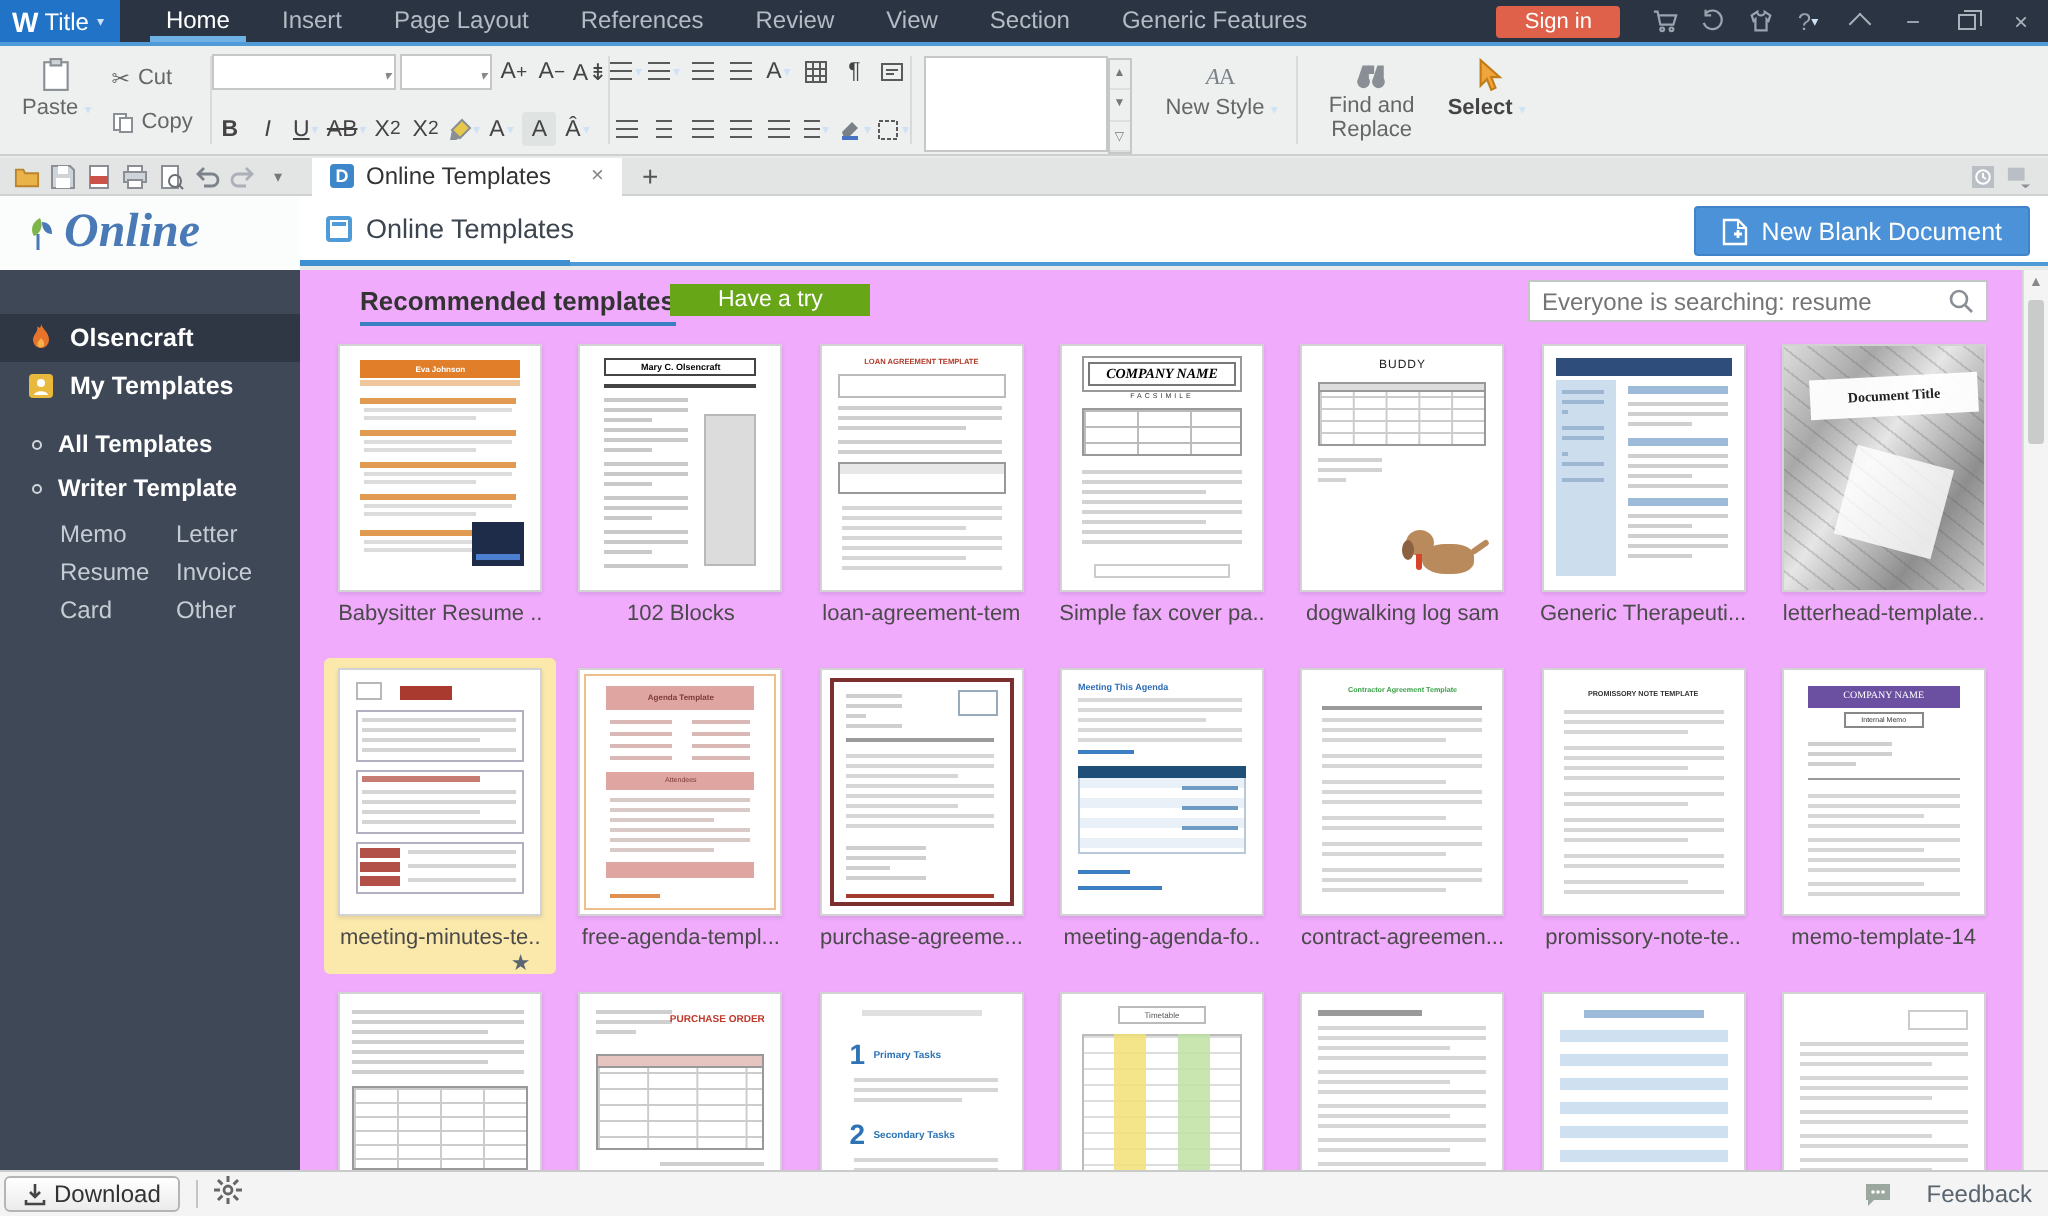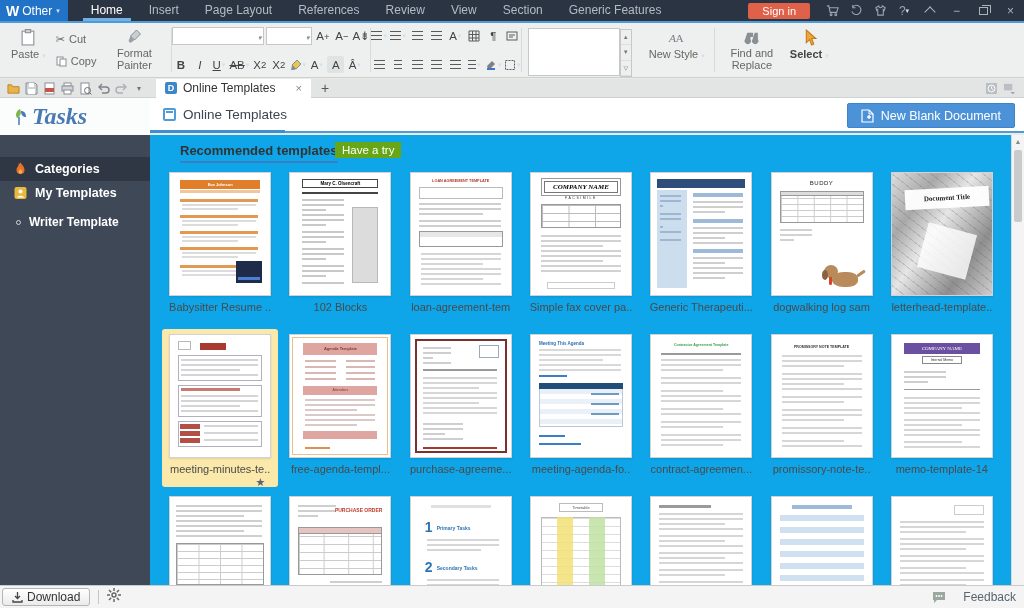--- a/index.html
+++ b/index.html
@@ -80,23 +80,23 @@
 
   .content{position:absolute;left:150px;right:0;top:0;bottom:0}
   .content-header{position:relative;height:35px;background:#fff;border-bottom:2px solid #4f9bd7}
   .page-tab{position:absolute;left:13px;top:9px;display:flex;align-items:center;gap:7px;font-size:13.5px;color:#3c4550}
   .pt-ic{width:13px;height:13px;border:2px solid #4f9bd7;border-radius:2px;position:relative}
   .pt-ic::before{content:"";position:absolute;left:1px;top:1px;right:1px;height:2px;background:#4f9bd7}
   .tab-underline{position:absolute;left:0;bottom:-2px;width:135px;height:3px;background:#3e8fd0}
   .new-blank{position:absolute;right:9px;top:5px;height:25px;background:#4b92d8;border:1px solid #3f83c8;border-radius:2px;color:#fff;font-size:12.5px;font-family:inherit;display:flex;align-items:center;gap:7px;padding:0 13px;cursor:pointer}
   .new-blank svg{width:13px;height:14px}
 
-  .content-body{position:absolute;top:37px;left:0;right:0;bottom:0;background:#0ea5e9;overflow:hidden}
+  .content-body{position:absolute;top:37px;left:0;right:0;bottom:0;background:#f0abfc;overflow:hidden}
   .sec-title{position:absolute;left:30px;top:8px;font-size:13px;font-weight:bold;color:#333;border-bottom:2px solid #3a7fc1;padding-bottom:3px}
-  .badge{position:absolute;left:185px;top:7px;background:#67a617;color:#fff;font-size:11.5px;padding:2px 7px}
+  .badge{position:absolute;left:185px;top:7px;background:#67a617;color:#fff;font-size:11.5px;padding:2px 24px}
   .searchbox{position:absolute;right:30px;top:5px;width:230px;height:21px;background:#fff;border:1px solid #c2c6c5;display:flex;align-items:center}
   .searchbox input{flex:1;border:none;outline:none;font-size:12px;font-family:inherit;padding:0 6px;color:#555;background:transparent}
   .searchbox svg{width:13px;height:13px;margin-right:6px}
 
   #template-grid{position:absolute;left:12px;right:24px;top:32px;display:grid;grid-template-columns:repeat(7,1fr);column-gap:4px;row-gap:4px}
   .tcell{padding:5px 3px 0;border-radius:3px;text-align:center;height:158px}
   .tcell.selected{background:#fbe8ab}
   .thumb{margin:0 auto;width:102px;height:124px;background:#fff;border:1px solid #d2d2d2;position:relative;overflow:hidden;box-shadow:0 1px 2px rgba(0,0,0,.10);text-align:left}
   .tlabel{margin-top:5px;font-size:11px;color:#4a4a4a;white-space:nowrap;overflow:hidden;height:13px}
   .tstar{display:block;height:13px;font-size:11px;color:#5c6673;text-align:right;padding-right:10px;line-height:13px}
@@ -117,21 +117,21 @@
   .gearbtn svg{width:14px;height:14px}
   .feedback{margin-left:auto;display:flex;align-items:center;gap:17px;font-size:12px;color:#5a6570;cursor:pointer}
   .feedback svg{width:14px;height:12px}
 </style>
 </head>
 <body>
 
 <div class="titlebar">
   <div class="file-btn">
     <span class="w-logo">W</span>
-    <span class="lic">Other</span>
+    <span class="lic">Title</span>
     <span class="car">▾</span>
   </div>
   <div id="menu-tabs">
       <span class="menu-item active">Home</span>
       <span class="menu-item">Insert</span>
       <span class="menu-item">Page Layout</span>
       <span class="menu-item">References</span>
       <span class="menu-item">Review</span>
       <span class="menu-item">View</span>
       <span class="menu-item">Section</span>
@@ -184,27 +184,20 @@
           <span>✂</span>
           <span>Cut</span>
         </div>
       <div class="smallbtn">
           <svg width="11" height="11" viewBox="0 0 11 11">
             <rect x="1" y="1" width="6" height="8" fill="#fff" stroke="#8a8f95"></rect>
             <rect x="4" y="3" width="6" height="7" fill="#fff" stroke="#8a8f95"></rect>
           </svg>
           <span>Copy</span>
         </div>
-    </div>
-    <div class="bigbtn">
-      <svg viewBox="0 0 16 16">
-          <path d="M10 1l4 4-6 6-4-4z" fill="#c9ced2" stroke="#8a8f95"></path>
-          <path d="M4 7l-2 5 2 2 4-3" fill="#9aa0a5"></path>
-        </svg>
-      <span class="two">Format Painter</span>
     </div>
   </div>
   <div class="vdiv"></div>
   <div class="rgroup fontcol">
     <div class="frow">
       <span class="combo c-font">
           <i class="car">▾</i>
         </span>
       <span class="combo c-size">
           <i class="car">▾</i>
@@ -415,44 +408,56 @@
 </div>
 
 <div class="main">
   <div class="sidebar">
     <div class="logo-area">
       <svg width="20" height="24" viewBox="0 0 20 24">
           <path d="M10 4C6 6 5 10 7 13c3-1 5-5 3-9z" fill="#7db54a"></path>
           <path d="M11 6c0 4 2 6 5 6 0-4-2-6-5-6z" fill="#4a7ab5"></path>
           <path d="M9 12v8" stroke="#4a7ab5" stroke-width="1.5" fill="none"></path>
         </svg>
-      <span class="docer-txt">Tasks</span>
+      <span class="docer-txt">Online</span>
     </div>
     <div class="side-dark">
       <div style="height:22px"></div>
       <div class="nav-item selected">
         <svg viewBox="0 0 12 14">
             <path d="M6 0c1 3 4 4 4 8a4 4 0 0 1-8 0C2 5 5 4 4 1c1 1 2 1.5 2-1z" fill="#e8742c"></path>
             <path d="M6 7c.8 1.2 1.6 1.6 1.6 3a1.7 1.7 0 0 1-3.4 0C4.2 8.6 5.4 8.2 6 7z" fill="#f6b24a"></path>
           </svg>
-        <span>Categories</span>
+        <span>Olsencraft</span>
       </div>
       <div class="nav-item">
         <svg viewBox="0 0 13 13">
             <rect x="0.5" y="0.5" width="12" height="12" rx="2" fill="#e8b93c"></rect>
             <circle cx="6.5" cy="5" r="2" fill="#fff"></circle>
             <path d="M3 11c.5-2.5 6.5-2.5 7 0z" fill="#fff"></path>
           </svg>
         <span>My Templates</span>
       </div>
       <div id="cat-list">
           <div class="cat-item">
             <span class="dot"></span>
+            <span>All Templates</span>
+          </div>
+          <div class="cat-item">
+            <span class="dot"></span>
             <span>Writer Template</span>
           </div>
+        </div>
+      <div id="subcat-grid">
+          <div class="subcat">Memo</div>
+          <div class="subcat">Letter</div>
+          <div class="subcat">Resume</div>
+          <div class="subcat">Invoice</div>
+          <div class="subcat">Card</div>
+          <div class="subcat">Other</div>
         </div>
     </div>
   </div>
 
   <div class="content">
     <div class="content-header">
       <div class="page-tab">
         <span class="pt-ic"></span>
         <span>Online Templates</span>
       </div>
@@ -462,20 +467,27 @@
             <path d="M1 1h7l4 4v8H1z" fill="none" stroke="#fff" stroke-width="1.2"></path>
             <path d="M8 1v4h4" fill="none" stroke="#fff"></path>
             <path d="M6 8h4M8 6v4" stroke="#fff" stroke-width="1.4"></path>
           </svg>
         <span>New Blank Document</span>
       </button>
     </div>
     <div class="content-body">
       <span class="sec-title">Recommended templates</span>
       <span class="badge">Have a try</span>
+      <div class="searchbox">
+        <input placeholder="Everyone is searching: resume" style="">
+        <svg viewBox="0 0 13 13">
+            <circle cx="5.5" cy="5.5" r="4" fill="none" stroke="#8a8f95" stroke-width="1.3"></circle>
+            <path d="M8.5 8.5l3.5 3.5" stroke="#8a8f95" stroke-width="1.3"></path>
+          </svg>
+      </div>
       <div id="template-grid">
           <div class="tcell">
             <div class="thumb">
               <div style="position:absolute;top:7px;left:10px;right:10px;height:9px;background:#e07e2a;color:#fff;font-size:4px;line-height:9px;text-align:center;font-weight:bold">Eva Johnson</div>
               <div style="position:absolute;top:17px;left:10px;right:10px;height:3px;background:#f0c79c"></div>
               <div style="position:absolute;top:26px;left:10px;right:12px;height:3px;background:#e09a52"></div>
               <div style="position:absolute;top:31px;left:12px;right:14px;height:2px;background:#dcdcdc"></div>
               <div style="position:absolute;top:35px;left:12px;right:32px;height:2px;background:#dcdcdc"></div>
               <div style="position:absolute;top:42px;left:10px;right:12px;height:3px;background:#e09a52"></div>
               <div style="position:absolute;top:47px;left:12px;right:14px;height:2px;background:#dcdcdc"></div>
@@ -547,20 +559,38 @@
               <div style="position:absolute;top:67px;left:10px;right:10px;height:2px;background:#d2d2d2"></div>
               <div style="position:absolute;top:72px;left:10px;right:28px;height:2px;background:#d2d2d2"></div>
               <div style="position:absolute;top:77px;left:10px;right:10px;height:2px;background:#d2d2d2"></div>
               <div style="position:absolute;top:82px;left:10px;right:10px;height:2px;background:#d2d2d2"></div>
               <div style="position:absolute;top:87px;left:10px;right:28px;height:2px;background:#d2d2d2"></div>
               <div style="position:absolute;top:92px;left:10px;right:10px;height:2px;background:#d2d2d2"></div>
               <div style="position:absolute;top:97px;left:10px;right:10px;height:2px;background:#d2d2d2"></div>
               <div style="position:absolute;bottom:6px;left:16px;right:16px;height:7px;border:1px solid #ccc"></div>
             </div>
             <div class="tlabel">Simple fax cover pa..</div>
+          </div>
+          <div class="tcell">
+            <div class="thumb">
+              <div style="position:absolute;top:7px;left:0;right:0;text-align:center;font-size:6px;letter-spacing:.5px;color:#222">BUDDY</div>
+              <div style="position:absolute;top:18px;left:8px;right:8px;height:32px;border:1px solid #999;background-image:linear-gradient(#ccc 1px,transparent 1px),linear-gradient(90deg,#ccc 1px,transparent 1px);background-size:100% 6px,20% 100%"></div>
+              <div style="position:absolute;top:18px;left:8px;right:8px;height:5px;background:#ddd;border:1px solid #999"></div>
+              <div style="position:absolute;top:56px;left:8px;right:60px;height:2px;background:#d2d2d2"></div>
+              <div style="position:absolute;top:61px;left:8px;right:60px;height:2px;background:#d2d2d2"></div>
+              <div style="position:absolute;top:66px;left:8px;right:78px;height:2px;background:#d2d2d2"></div>
+              <div style="position:absolute;right:6px;bottom:6px;width:42px;height:28px">
+     <div style="position:absolute;left:8px;bottom:2px;width:26px;height:15px;background:#b98a5c;border-radius:45% 40% 40% 45%"></div>
+     <div style="position:absolute;left:0;bottom:11px;width:14px;height:13px;background:#b98a5c;border-radius:50%"></div>
+     <div style="position:absolute;left:-2px;bottom:9px;width:6px;height:10px;background:#8a6240;border-radius:50%"></div>
+     <div style="position:absolute;left:5px;bottom:4px;width:3px;height:8px;background:#d8442a;border-radius:0 0 2px 2px"></div>
+     <div style="position:absolute;right:0;bottom:14px;width:10px;height:3px;background:#b98a5c;border-radius:2px;transform:rotate(-35deg)"></div>
+              </div>
+            </div>
+            <div class="tlabel">dogwalking log sam</div>
           </div>
           <div class="tcell">
             <div class="thumb">
               <div style="position:absolute;top:6px;left:6px;right:6px;height:9px;background:#2e4d7b"></div>
               <div style="position:absolute;top:17px;left:6px;width:30px;height:98px;background:#ccdded"></div>
               <div style="position:absolute;top:22px;left:9px;right:70px;height:2px;background:#9db6d2"></div>
               <div style="position:absolute;top:27px;left:9px;right:70px;height:2px;background:#9db6d2"></div>
               <div style="position:absolute;top:32px;left:9px;right:88px;height:2px;background:#9db6d2"></div>
               <div style="position:absolute;top:40px;left:9px;right:70px;height:2px;background:#9db6d2"></div>
               <div style="position:absolute;top:45px;left:9px;right:70px;height:2px;background:#9db6d2"></div>
@@ -580,38 +610,20 @@
               <div style="position:absolute;top:84px;left:42px;right:8px;height:2px;background:#cfcfcf"></div>
               <div style="position:absolute;top:89px;left:42px;right:26px;height:2px;background:#cfcfcf"></div>
               <div style="position:absolute;top:94px;left:42px;right:8px;height:2px;background:#cfcfcf"></div>
               <div style="position:absolute;top:99px;left:42px;right:8px;height:2px;background:#cfcfcf"></div>
               <div style="position:absolute;top:104px;left:42px;right:26px;height:2px;background:#cfcfcf"></div>
             </div>
             <div class="tlabel">Generic Therapeuti...</div>
           </div>
           <div class="tcell">
             <div class="thumb">
-              <div style="position:absolute;top:7px;left:0;right:0;text-align:center;font-size:6px;letter-spacing:.5px;color:#222">BUDDY</div>
-              <div style="position:absolute;top:18px;left:8px;right:8px;height:32px;border:1px solid #999;background-image:linear-gradient(#ccc 1px,transparent 1px),linear-gradient(90deg,#ccc 1px,transparent 1px);background-size:100% 6px,20% 100%"></div>
-              <div style="position:absolute;top:18px;left:8px;right:8px;height:5px;background:#ddd;border:1px solid #999"></div>
-              <div style="position:absolute;top:56px;left:8px;right:60px;height:2px;background:#d2d2d2"></div>
-              <div style="position:absolute;top:61px;left:8px;right:60px;height:2px;background:#d2d2d2"></div>
-              <div style="position:absolute;top:66px;left:8px;right:78px;height:2px;background:#d2d2d2"></div>
-              <div style="position:absolute;right:6px;bottom:6px;width:42px;height:28px">
-     <div style="position:absolute;left:8px;bottom:2px;width:26px;height:15px;background:#b98a5c;border-radius:45% 40% 40% 45%"></div>
-     <div style="position:absolute;left:0;bottom:11px;width:14px;height:13px;background:#b98a5c;border-radius:50%"></div>
-     <div style="position:absolute;left:-2px;bottom:9px;width:6px;height:10px;background:#8a6240;border-radius:50%"></div>
-     <div style="position:absolute;left:5px;bottom:4px;width:3px;height:8px;background:#d8442a;border-radius:0 0 2px 2px"></div>
-     <div style="position:absolute;right:0;bottom:14px;width:10px;height:3px;background:#b98a5c;border-radius:2px;transform:rotate(-35deg)"></div>
-              </div>
-            </div>
-            <div class="tlabel">dogwalking log sam</div>
-          </div>
-          <div class="tcell">
-            <div class="thumb">
               <div style="position:absolute;inset:0;background:linear-gradient(125deg,#ddd 0%,#a8a8a8 25%,#e6e6e6 45%,#8e8e8e 75%,#cfcfcf 100%)"></div>
               <div style="position:absolute;inset:0;background:repeating-linear-gradient(38deg,transparent 0 7px,rgba(90,90,90,.22) 7px 8px)"></div>
               <div style="position:absolute;left:13px;top:15px;right:3px;height:20px;background:rgba(255,255,255,.95);transform:rotate(-3deg);text-align:center;font-family:'Liberation Serif',serif;font-weight:bold;font-size:7px;line-height:20px;color:#222">Document Title</div>
               <div style="position:absolute;left:30px;top:55px;width:50px;height:46px;background:rgba(255,255,255,.8);transform:rotate(15deg)"></div>
             </div>
             <div class="tlabel">letterhead-template..</div>
           </div>
           <div class="tcell selected">
             <div class="thumb">
               <div style="position:absolute;top:6px;left:8px;width:13px;height:9px;border:1px solid #b8b8b8"></div>

